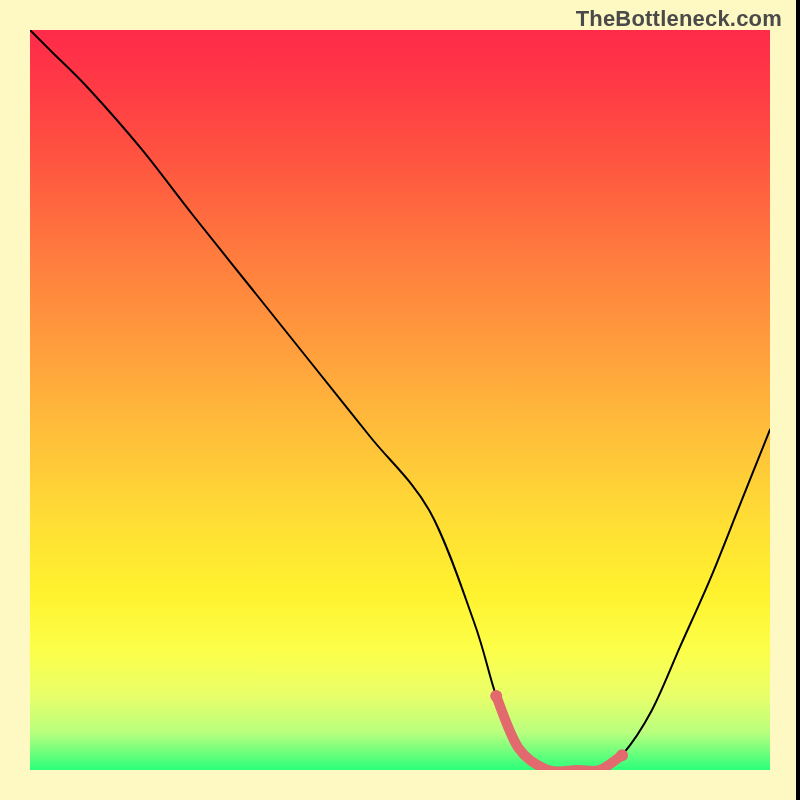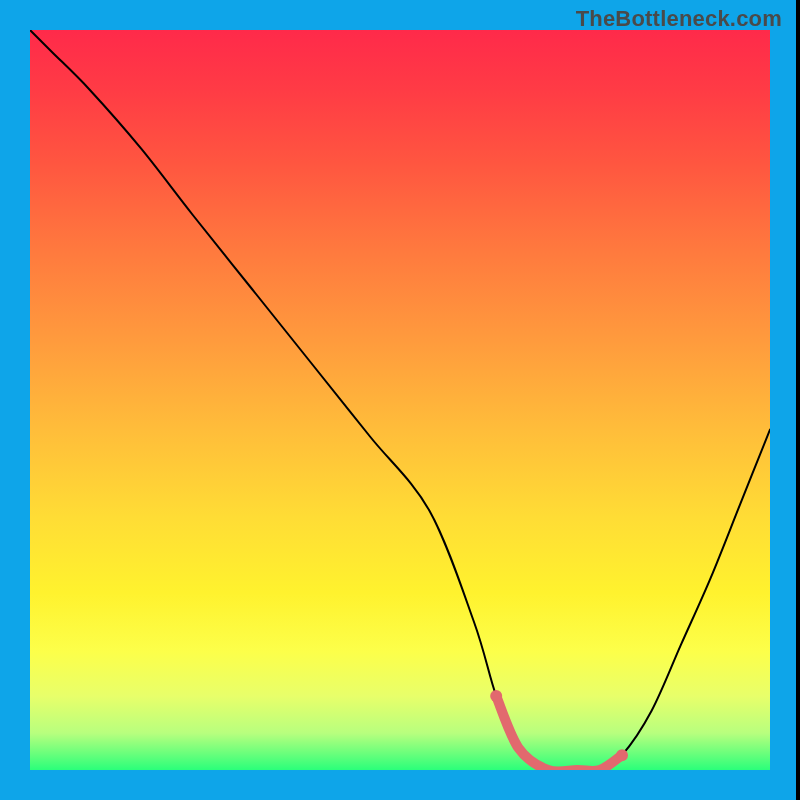--- a/index.html
+++ b/index.html
@@ -8,21 +8,21 @@
     width: 800px;
     height: 800px;
     background: #000;
     overflow: hidden;
     font-family: Arial, Helvetica, sans-serif;
   }
   .frame {
     position: relative;
     width: 796px;
     height: 800px;
-    background: #0ea5e9;
+    background: #fef9c3;
   }
   .watermark {
     position: absolute;
     top: 6px;
     right: 14px;
     color: #4a4a4a;
     font-size: 22px;
     font-weight: 600;
     letter-spacing: 0.2px;
     z-index: 10;

